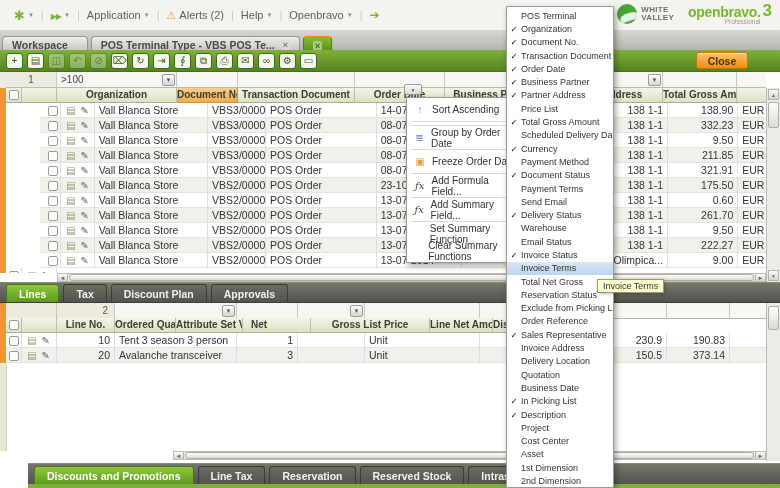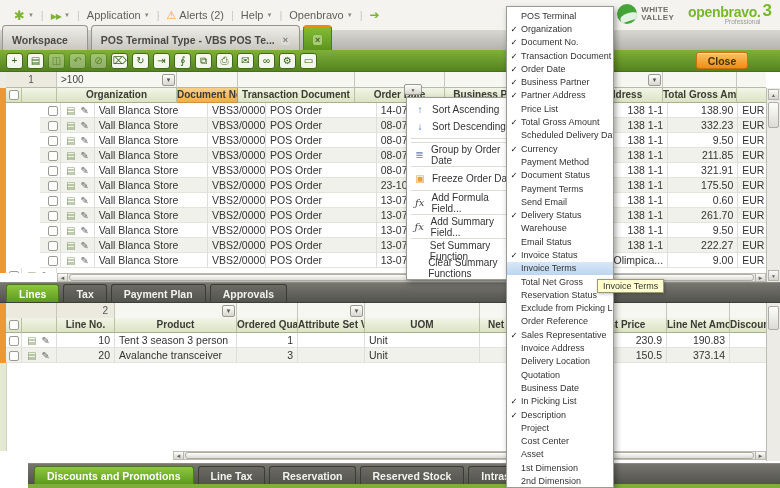--- a/index.html
+++ b/index.html
@@ -22,21 +22,21 @@
   .wv-circle { width:20px; height:20px; border-radius:50%; background:#46a537; position:relative; overflow:hidden; }
   .wv-circle::after { content:""; position:absolute; left:3px; top:9px; width:18px; height:8px; background:#fff; border-radius:50% 50% 0 0; transform:rotate(-18deg); opacity:.85; }
   .wv-txt { font-size:8px; font-weight:bold; color:#6f6f6a; line-height:8px; letter-spacing:.3px; }
   .ob-logo { display:flex; align-items:flex-start; gap:2px; }
   .ob-word { color:#76b82a; font-weight:bold; font-size:14px; letter-spacing:-.3px; }
   .ob-sub { font-size:6.5px; color:#9a9a94; text-align:right; display:block; margin-top:-2px; }
   .ob-3 { color:#76b82a; font-weight:bold; font-size:17px; line-height:14px; }
 
   
   .tabbar { left:0; top:30px; width:780px; height:20px; background:linear-gradient(#d8d7d1,#b4b3ad); display:flex; align-items:flex-end; padding-left:2px; }
-  .mtab { height:25px; margin-right:3px; padding:3px 9px 0 9px; border:1px solid #96948e; border-bottom:none; border-radius:4px 4px 0 0; background:linear-gradient(#efeee8,#c9c7c0); color:#4a4a45; font-weight:bold; font-size:10.5px; display:flex; align-items:center; gap:6px; cursor:pointer; white-space:nowrap;margin-top:38px; }
+  .mtab { height:14px; margin-right:3px; padding:3px 9px 0 9px; border:1px solid #96948e; border-bottom:none; border-radius:4px 4px 0 0; background:linear-gradient(#efeee8,#c9c7c0); color:#4a4a45; font-weight:bold; font-size:10.5px; display:flex; align-items:center; gap:6px; cursor:pointer; white-space:nowrap;margin-top:38px; }
   .mtab.active { background:linear-gradient(#83bd35,#5d941d); color:#fff; border-color:#4c7d18; border-top:2px solid #f08c00; }
   .tab-x { font-size:9px; color:#7a7a74; background:#dcdbd5; border-radius:2px; padding:0 2px; line-height:10px; }
   .mtab.active .tab-x { color:#3c6212; background:#a8cc7a; }
 
   
   .toolbar { left:0; top:50px; width:780px; height:22px; background:linear-gradient(#7fb03a,#54831f); display:flex; align-items:center; padding-left:6px; border-bottom:1px solid #46701a; }
   .tbi { width:17px; height:16px; margin-right:4px; border-radius:3px; background:rgba(255,255,255,.92); border:1px solid #3f6a16; color:#38621a; display:flex; align-items:center; justify-content:center; font-size:10px; cursor:pointer; }
   .tbi.disabled { opacity:.35; cursor:default; }
   .close-btn { position:absolute; right:32px; top:2px; width:52px; height:17px; border:1px solid #c8720f; border-radius:3px; background:linear-gradient(#fbc168,#ef8e12); color:#4a2f05; font-weight:bold; font-size:10.5px; display:flex; align-items:center; justify-content:center; cursor:pointer; box-shadow:inset 0 1px 0 rgba(255,255,255,.5); }
 
@@ -499,21 +499,21 @@
     <span class="sb-vbtn" style="bottom:1px;">▼</span>
   </div>
 
   <div class="abs dark-tabs" style="top:282px;height:21px;">
 
       <div class="dtab active"><span>Lines</span></div>
 
 
       <div class="dtab"><span>Tax</span></div>
 
-      <div class="dtab"><span>Payment Plan</span></div>
+      <div class="dtab"><span>Discount Plan</span></div>
 
       <div class="dtab"><span>Approvals</span></div>
     </div>
 
   <div class="abs frow" style="left:0;top:303px;width:766px;">
     <div class="fcell" style="width:51px;background:#eceadf;"></div>
     <div class="fcell fnum" style="width:58px;text-align:right;padding-right:6px;">2</div>
     <div class="fcell" style="width:122px;">
         <span class="fdrop">▼</span>
       </div>
@@ -527,24 +527,22 @@
     <div class="fcell" style="width:63px;"></div>
     <div class="fcell" style="width:36px;border-right:none;"></div>
   </div>
 
   <div class="abs ghead" style="left:0;top:318px;width:766px;">
     <div class="hcell c-chk chkc">
         <span class="chk"></span>
       </div>
     <div class="hcell c-ico"></div>
     <div class="hcell l-lno">Line No.</div>
-    <div class="hcell l-prd">Product</div>
     <div class="hcell l-qty">Ordered Quantity</div>
     <div class="hcell l-atr">Attribute Set Value</div>
-    <div class="hcell l-uom">UOM</div>
     <div class="hcell l-net">Net</div>
     <div class="hcell l-glp">Gross List Price</div>
     <div class="hcell l-lna">Line Net Amount</div>
     <div class="hcell l-dsc" style="border-right:none;">Discount</div>
   </div>
 
   <div class="abs rws" style="left:0;top:333px;width:766px;">
 
       <div class="grow">
         <div class="gcell c-chk chkc">
@@ -611,24 +609,20 @@
       <div class="dtab"><span>Intrastat</span></div>
     </div>
 
   <div class="abs colmenu-btn">▼</div>
 
   <div class="abs menu">
     <div class="mitem">
         <span class="mic ic-sortasc"></span>
         <span>Sort Ascending</span>
       </div>
-    <div class="mitem">
-        <span class="mic ic-sortdesc"></span>
-        <span>Sort Descending</span>
-      </div>
     <div class="msep"></div>
     <div class="msep"></div>
     <div class="mitem">
         <span class="mic ic-group"></span>
         <span>Group by Order Date</span>
         <span class="arr">►</span>
       </div>
     <div class="msep"></div>
     <div class="mitem">
         <span class="mic ic-freeze"></span>

